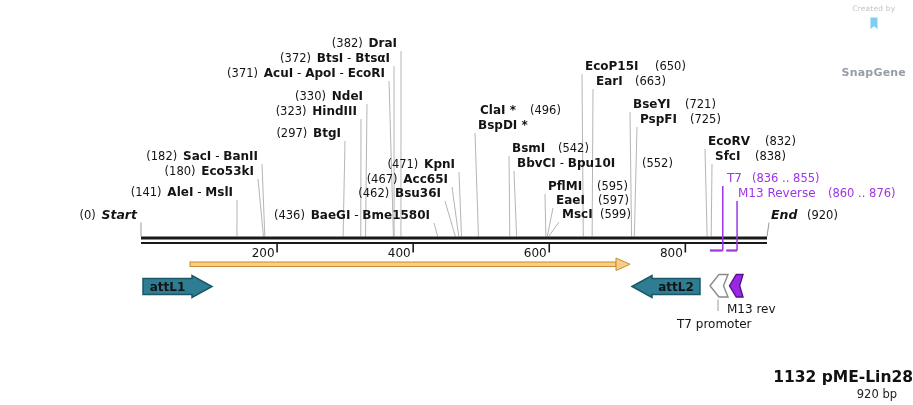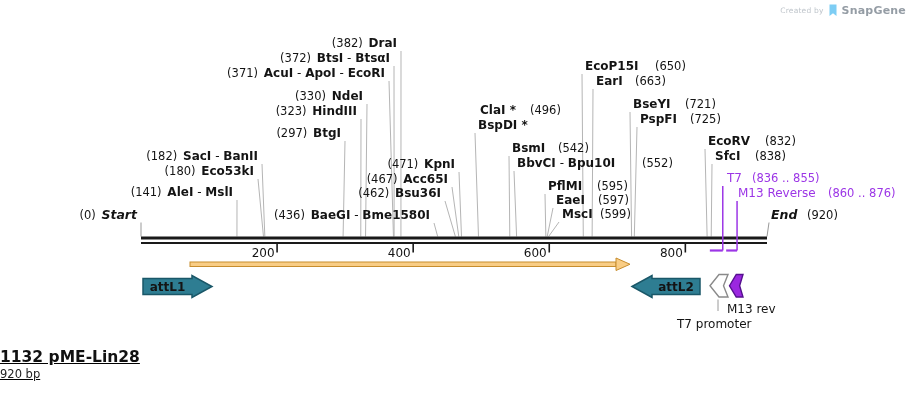--- a/index.html
+++ b/index.html
@@ -9,24 +9,24 @@
   #map-svg text{font-family:"DejaVu Sans","Liberation Sans",sans-serif;fill:#141414;}
   .name{font-weight:bold;font-size:12px;}
   .num{font-size:11.5px;font-weight:normal;}
   .sep{font-size:12px;font-weight:normal;}
   .tick-label{font-size:12px;}
   .term{font-weight:bold;font-style:italic;font-size:12.5px;}
   .feat-label{font-size:12px;}
   .arrow-label{font-size:12px;font-weight:bold;fill:#ffffff;}
   .purple-label{font-size:12px;}
   .purple-num{font-size:11.5px;}
-  #branding{position:absolute;top:4px;right:7px;display:flex;align-items:center;gap:4px;}
+  #branding{position:absolute;top:4px;right:7px;display:flex;align-items:center;gap:4px;flex-direction:column;}
   #branding .created{font-size:7.5px;color:#bfc5cb;letter-spacing:.2px;}
-  #branding .brand{font-size:11px;font-weight:600;color:#959da5;letter-spacing:.2px;}
-  #title-block{position:absolute;left:0;right:0;top:348px;text-align:left;text-decoration:underline;}
+  #branding .brand{font-size:11px;font-weight:600;color:#959da5;letter-spacing:.2px;margin-top:32px;}
+  #title-block{position:absolute;left:0;right:0;top:368px;text-align:right;}
   #title-block .t{font-size:15.5px;font-weight:bold;color:#111;margin:0;}
   #title-block .s{font-size:11.5px;color:#222;margin:1px 16px 0 0;}
 </style>
 </head>
 <body>
 
 <div id="stage">
   <div id="branding">
     <span class="created">Created by</span>
     <svg width="10" height="13">

